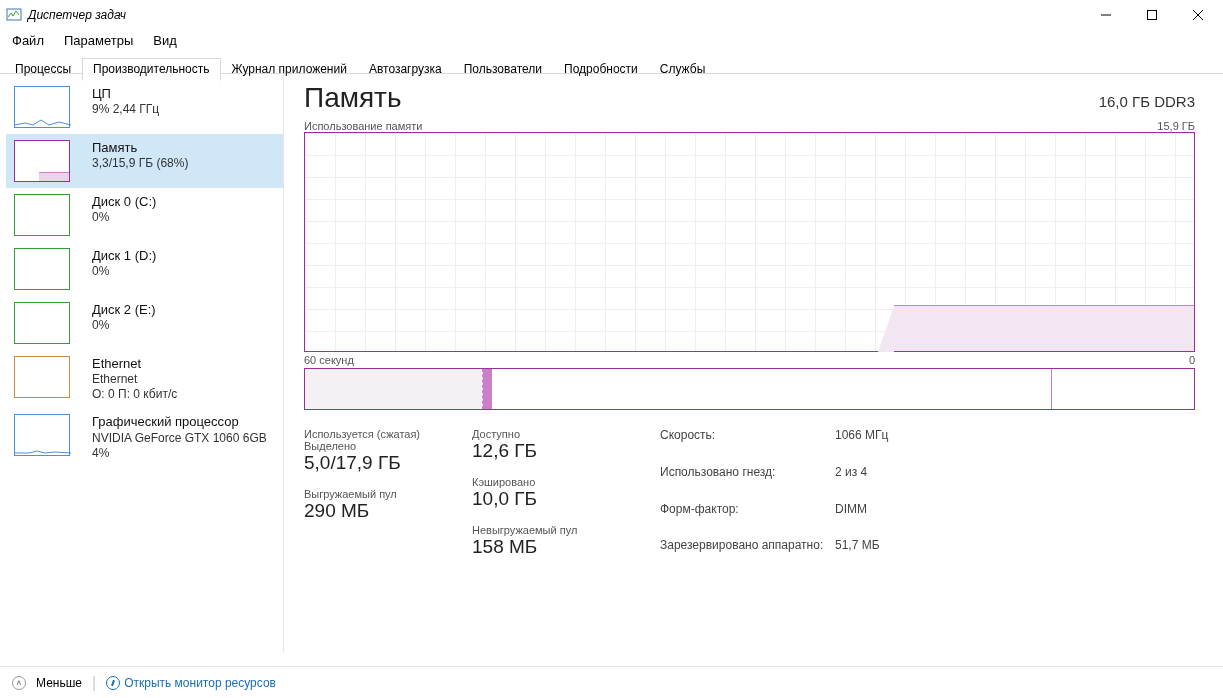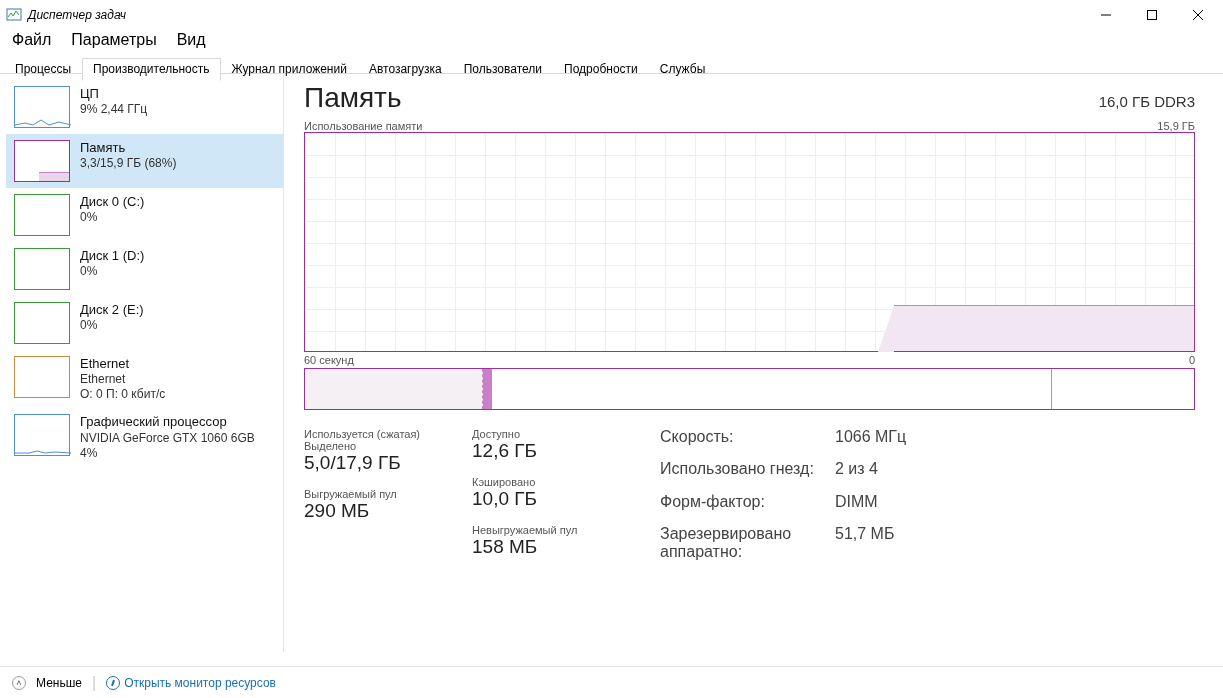--- a/index.html
+++ b/index.html
@@ -7,31 +7,31 @@
 
   
   .titlebar { height: 30px; display: flex; align-items: center; padding: 0 2px 0 6px; font-style: italic; }
   .titlebar .app-icon { width: 16px; height: 16px; margin-right: 6px; }
   .titlebar .title { font-size: 12px; color: #000; flex: 1; }
   .winbtn { width: 46px; height: 30px; display: flex; align-items: center; justify-content: center; color: #000; }
   .winbtn svg { width: 10px; height: 10px; }
 
   
   .menubar { height: 20px; display: flex; align-items: center; padding: 0 4px; gap: 4px; }
-  .menubar span { font-size: 16px; padding: 2px 8px; }
+  .menubar span { font-size: 13px; padding: 2px 8px; }
 
   
   .tabstrip { height: 24px; border-bottom: 1px solid #d9d9d9; display: flex; padding-left: 4px; }
   .tab { font-size: 12px; padding: 3px 10px 2px; border: 1px solid transparent; border-bottom: none; position: relative; top: 8px; cursor: default; }
   .tab.active { border-color: #d9d9d9; background: #fff; border-bottom: 1px solid #fff; }
 
   
   .content { display: flex; height: 578px; }
   .sidebar { width: 278px; padding: 6px 0; border-right: 1px solid #e5e5e5; margin-left: 6px; }
-  .sidebar-item { display: flex; padding: 6px 8px; gap: 10px; cursor: default; }
+  .sidebar-item { display: flex; padding: 6px 8px; gap: 22px; cursor: default; }
   .sidebar-item.selected { background: #d0e7f8; }
   .thumb { width: 56px; height: 42px; border: 1px solid; flex-shrink: 0; background: #fff; position: relative; }
   .thumb-cpu { border-color: #4e8fd6; }
   .thumb-mem { border-color: #9b2f9b; }
   .thumb-disk { border-color: #3a9a37; }
   .thumb-eth { border-color: #c68b43; }
   .thumb-gpu { border-color: #4e8fd6; }
   .sidebar-text { font-size: 12px; color: #333; line-height: 1.25; }
   .sidebar-text .si-title { font-size: 13px; color: #111; }
 
@@ -55,21 +55,21 @@
   .seg1 { width: 20%; background: #f4f0f4; border-right: 1px dashed #c97fc9; }
   .seg2 { width: 1%; background: #c97fc9; }
   .seg3 { width: 63%; border-right: 1px solid #c97fc9; }
   .seg4 { width: 16%; }
 
   .stats { display: flex; gap: 48px; margin-top: 18px; font-size: 12px; color: #555; }
   .stats .col1 { width: 120px; }
   .stats .col2 { width: 140px; }
   .stats .lbl { font-size: 11px; color: #555; margin-top: 0; }
   .stats .val { font-size: 19px; color: #222; margin-bottom: 14px; }
-  .stats .kv { display: grid; grid-template-columns: 175px auto; row-gap: 3px; font-size: 16px; color: #444; }
+  .stats .kv { display: grid; grid-template-columns: 175px auto; row-gap: 3px; font-size: 12px; color: #444; }
 
   
   .footer { position: absolute; left: 0; right: 0; bottom: 0; height: 32px; border-top: 1px solid #e5e5e5; display: flex; align-items: center; padding: 0 12px; gap: 10px; }
   .footer .chev { width: 14px; height: 14px; border: 1px solid #999; border-radius: 50%; display: flex; align-items: center; justify-content: center; font-size: 9px; color: #555; }
   .footer .label { font-size: 12px; }
   .footer .divider { color: #ccc; }
   .footer .link { font-size: 12px; color: #1a6fb5; display: flex; align-items: center; gap: 4px; }
   .footer .linkicon { width: 14px; height: 14px; border: 1.5px solid #1a6fb5; border-radius: 50%; position: relative; }
   .footer .linkicon::after { content: ""; position: absolute; width: 2px; height: 6px; background: #1a6fb5; left: 5px; top: 3px; transform: rotate(20deg); }
 

